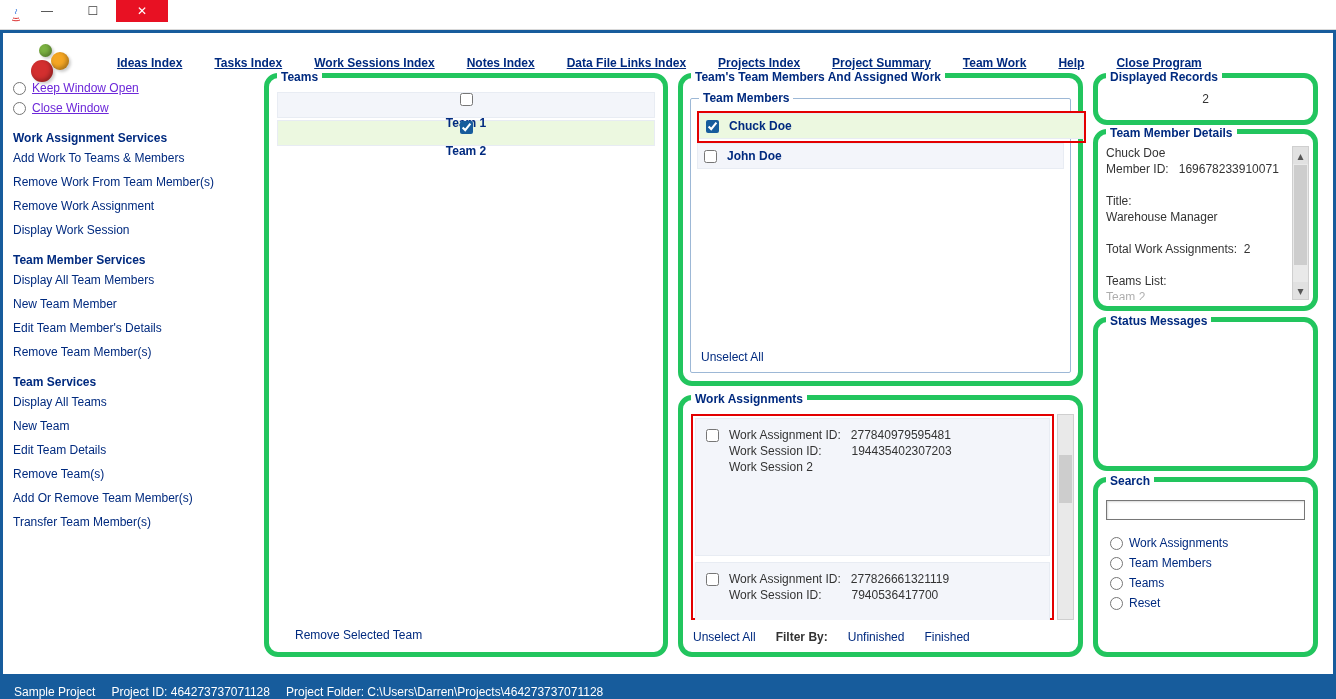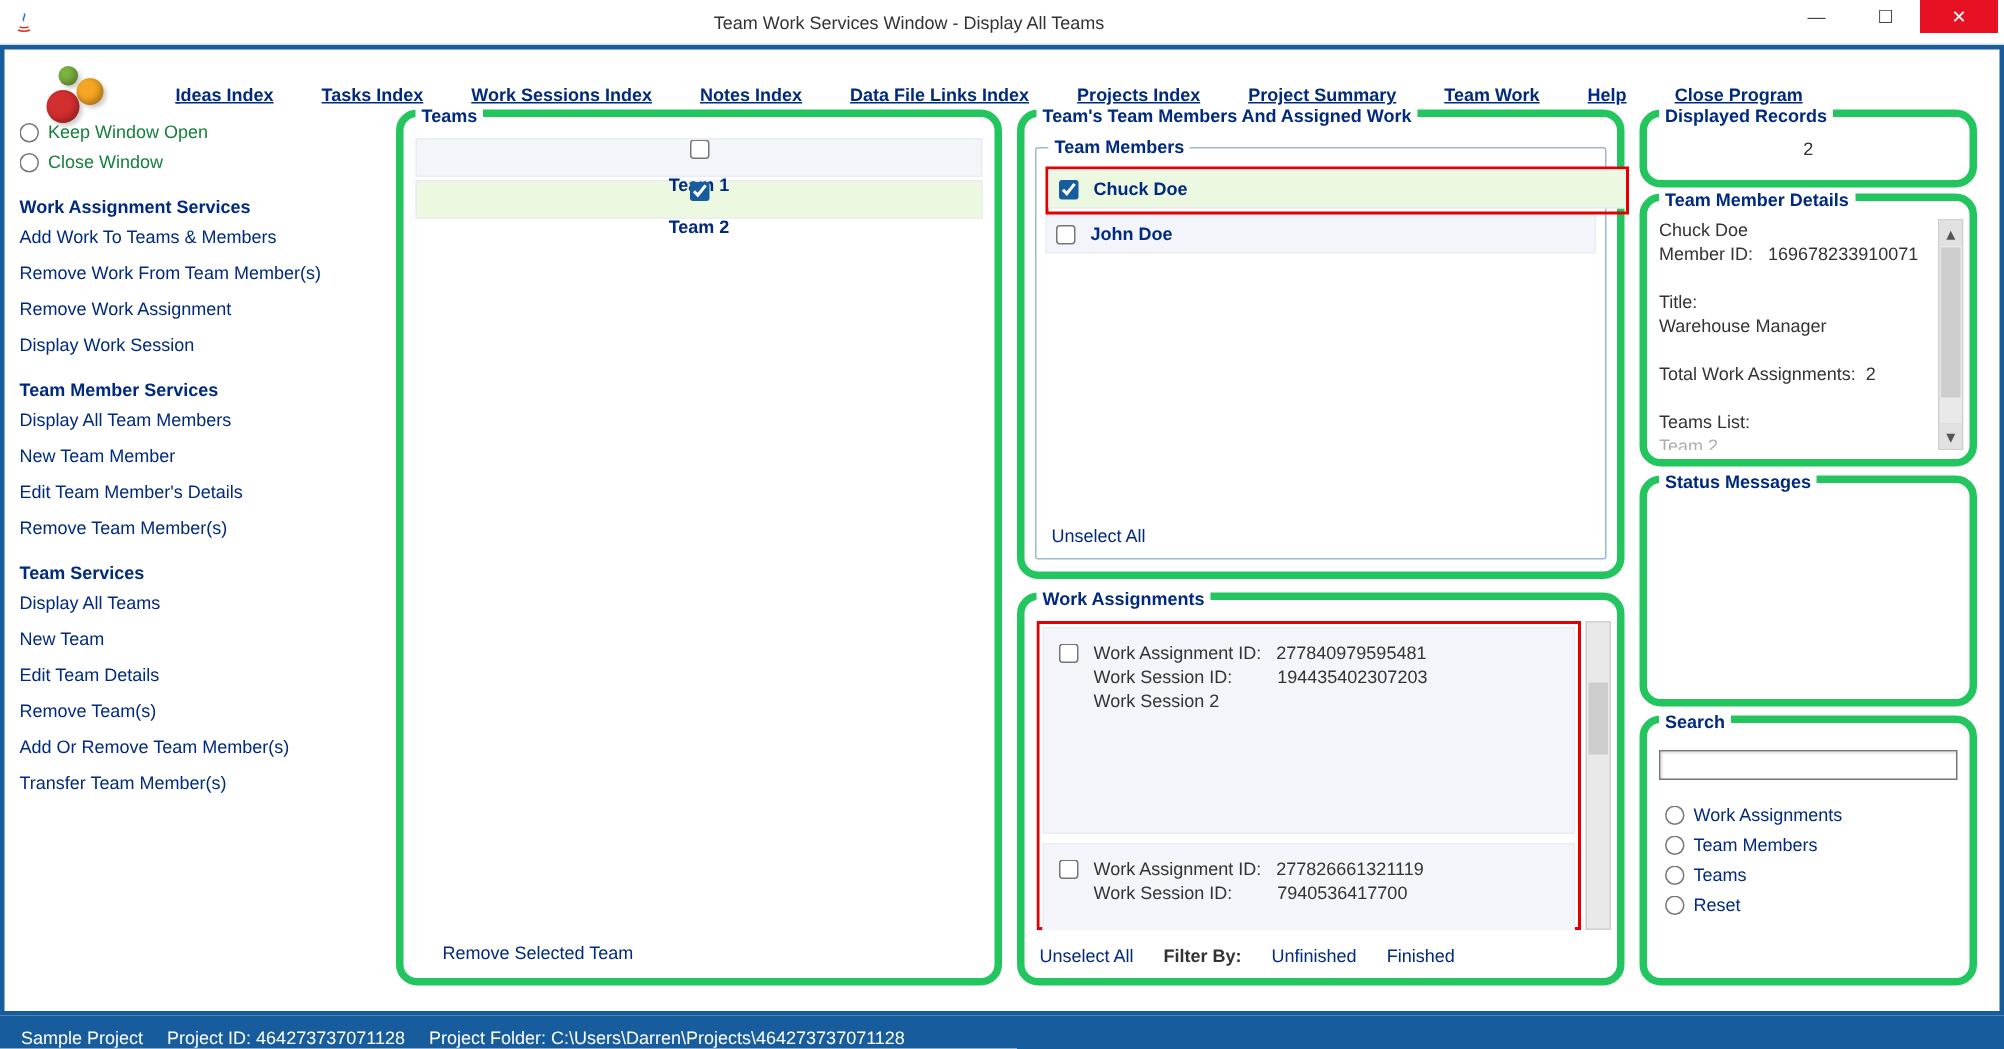--- a/index.html
+++ b/index.html
@@ -22,21 +22,21 @@
 .logo .ball { border-radius:50%; position:absolute; box-shadow:inset -2px -2px 4px rgba(0,0,0,.3), 2px 2px 3px rgba(0,0,0,.2);}
 .logo .g { width:13px;height:13px;background:#7cb342;left:16px;top:2px;}
 .logo .y { width:18px;height:18px;background:#f5a623;left:28px;top:10px;}
 .logo .r { width:22px;height:22px;background:#d32f2f;left:8px;top:18px;}
 .menubar a.menu { color:#002a7f; text-decoration:underline; font-weight:bold; white-space:nowrap; }
 
 
 .sidebar { position:absolute; left:10px; top:48px; width:230px; }
 .radio-row { display:flex; align-items:center; margin-bottom:6px; }
 .radio-row input { margin-right:6px; accent-color:#175c9c;}
-.radio-row span { color:#15803d; }
+.radio-row span { color:#6d28d9; text-decoration:underline; }
 .side-head { color:#002a7f; font-weight:bold; margin-top:16px; margin-bottom:6px; }
 .side-link { display:block; color:#002a7f; margin-bottom:10px; cursor:pointer; }
 
 
 .panel { position:absolute; border:5px solid #22c55e; border-radius:14px; }
 .panel > .legend { position:absolute; top:-8px; left:8px; background:#fff; padding:0 4px; color:#002a7f; font-weight:bold; }
 
 
 .teams-panel { left:261px; top:40px; width:404px; height:584px; }
 .team-list { padding:14px 8px 8px; }
@@ -99,21 +99,20 @@
 </head>
 <body>
 
 <div class="titlebar">
   <svg class="java-icon" viewBox="0 0 16 16">
       <rect width="16" height="16" fill="#fff"></rect>
       <path d="M4 13c2 1 6 1 8 0" stroke="#d33" fill="none"></path>
       <path d="M5 11c2 .6 4 .6 6 0" stroke="#d33" fill="none"></path>
       <path d="M8 2c2 2-2 3 0 5" stroke="#37d" fill="none"></path>
     </svg>
-  <div class="title">Team Work Services Window - Display All Teams</div>
   <div class="winbtn min">—</div>
   <div class="winbtn max">☐</div>
   <div class="winbtn close">✕</div>
 </div>
 
 <div class="outer">
 
   <div class="menubar">
     <div class="logo">
       <div class="ball g"></div>

